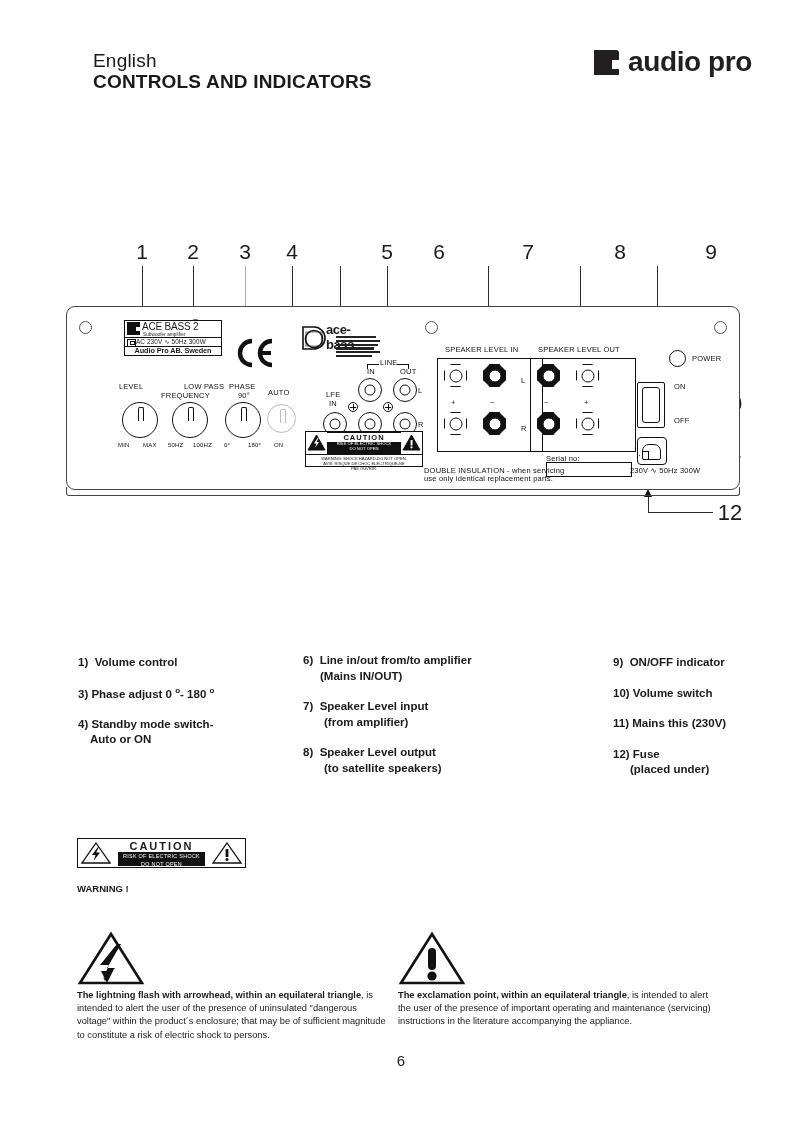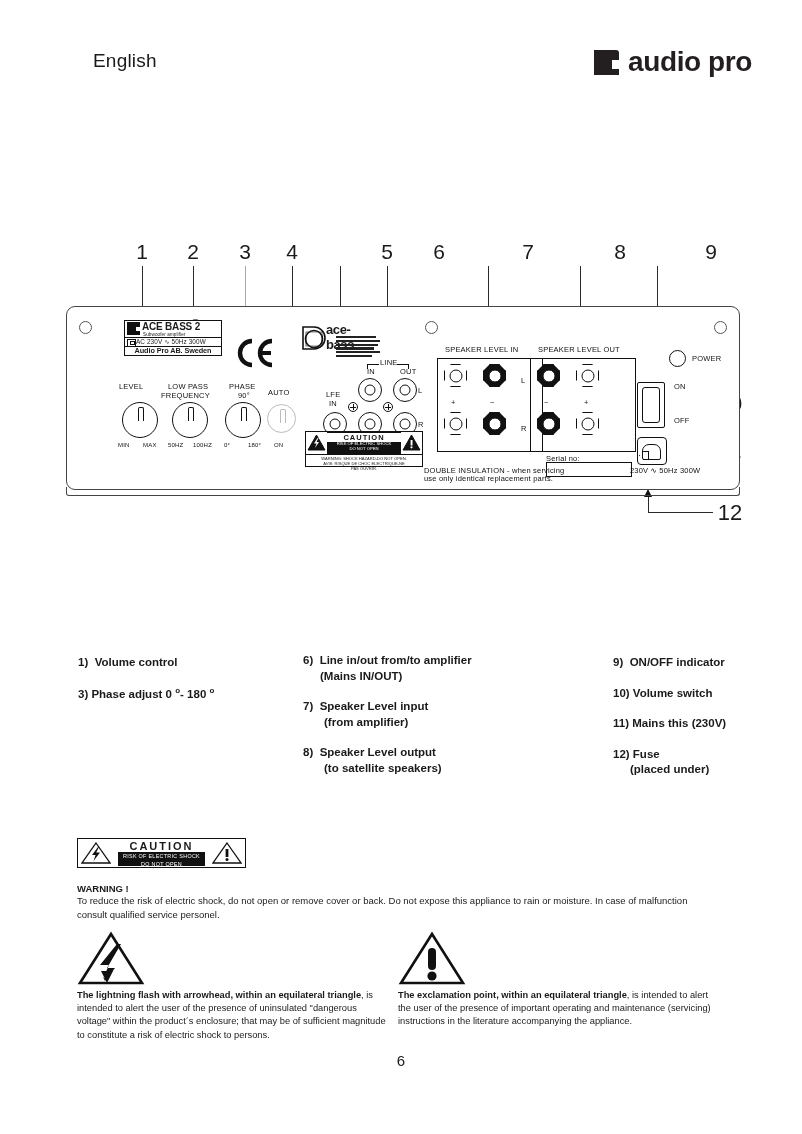--- a/index.html
+++ b/index.html
@@ -40,21 +40,21 @@
   
   #ratebox{position:absolute;left:124px;top:320px;width:96px;height:34px;border:1px solid #111;background:#fff;}
   #ratebox .r1{position:absolute;left:0;top:0;right:0;height:16px;border-bottom:1px solid #111;}
   #ratebox .r2{position:absolute;left:0;top:16px;right:0;height:9px;border-bottom:1px solid #111;}
   #ratebox .logo{position:absolute;left:2px;top:1px;width:13px;height:13px;}
   #ratebox .logo i{position:absolute;display:block;background:#111;}
   #ratebox .logo .b1{left:0;top:0;width:4.5px;height:13px;}
   #ratebox .logo .b2{left:4.5px;top:0;width:8.5px;height:5px;}
   #ratebox .logo .b3{left:4.5px;top:5px;width:4.5px;height:4px;}
   #ratebox .logo .b4{left:4.5px;top:9px;width:8.5px;height:4px;}
-  #ratebox .ttl{position:absolute;left:17px;top:0px;font-size:10px;font-weight:bold;letter-spacing:-.2px;}
+  #ratebox .ttl{position:absolute;left:17px;top:0px;font-size:10px;font-weight:normal;letter-spacing:-.2px;}
   #ratebox .sub{position:absolute;left:18px;top:10.5px;font-size:4.6px;letter-spacing:.1px;}
   #ratebox .lg2{position:absolute;left:2px;top:17.5px;width:7px;height:6px;border:.8px solid #111;}
   #ratebox .lg2:after{content:"";position:absolute;left:1.6px;top:1.3px;width:3.2px;height:2.6px;border:.8px solid #111;}
   #ratebox .ac{position:absolute;left:11px;top:16.6px;font-size:6.4px;letter-spacing:.1px;}
   #ratebox .made{position:absolute;left:0;right:0;top:25px;text-align:center;font-size:7.3px;font-weight:bold;letter-spacing:-.1px;}
 
   
   #ce{position:absolute;left:236px;top:338px;font-size:28px;font-weight:bold;letter-spacing:1px;
       font-family:"DejaVu Sans",sans-serif;color:#111;line-height:1;}
 
@@ -141,20 +141,21 @@
   .notecol b{font-weight:bold;}
 
   #pageno{position:absolute;left:0;right:0;top:1052px;text-align:center;font-size:15px;}
 </style>
 </head>
 <body>
 
 <div class="page">
 
   <div id="hdr-lang">English</div>
+  <div id="hdr-title">CONTROLS AND INDICATORS</div>
   <div id="brand">
     <span class="mark">
       <i class="b1"></i>
         <i class="b2"></i>
         <i class="b3"></i>
         <i class="b4"></i>
     </span>
     <span class="wm">audio pro</span>
   </div>
 
@@ -244,21 +245,21 @@
       <span style="width:40px"></span>
         <span style="width:44px"></span>
         <span style="width:42px"></span>
       <span style="width:38px"></span>
         <span style="width:44px"></span>
         <span style="width:36px"></span>
     </span>
   </div>
 
   <div class="ptxt mid" style="left:119px;top:382px;">LEVEL</div>
-  <div class="ptxt mid" style="left:168px;top:382px;text-align:center;">LOW PASS</div>
+  <div class="ptxt mid" style="left:184px;top:382px;text-align:center;">LOW PASS</div>
   <div class="ptxt mid" style="left:161px;top:391px;">FREQUENCY</div>
   <div class="ptxt mid" style="left:229px;top:382px;">PHASE</div>
   <div class="ptxt mid" style="left:238px;top:391px;">90°</div>
   <div class="ptxt mid" style="left:268px;top:388px;">AUTO</div>
 
   <div class="knob" style="left:122px;top:402px;"></div>
   <div class="knob" style="left:172px;top:402px;"></div>
   <div class="knob" style="left:225px;top:402px;"></div>
   <div class="knob ghost" style="left:267px;top:404px;width:27px;height:27px;"></div>
 
@@ -378,20 +379,24 @@
     </div>
   <div class="ptxt mid" style="left:630px;top:466px;">230V ∿ 50Hz 300W</div>
 
   <div class="legend" id="legend1">
     <div class="li">
       <span>1)</span>&nbsp; <span>Volume control</span>
     </div>
     <div class="li">
       <span>3)</span> Phase adjust 0 <span class="deg">o</span>- 180 <span class="deg">o</span>
     </div>
+    <div class="li">
+      <span>4)</span> <span>Standby mode switch-</span>
+      <span class="sub" style="padding-left:12px">Auto or ON</span>
+    </div>
   </div>
 
   <div class="legend" id="legend2">
     <div class="li">
       <span>6)</span>&nbsp; <span>Line in/out from/to amplifier</span>
       <span class="sub" style="padding-left:17px">(Mains IN/OUT)</span>
     </div>
     <div class="li">
       <span>7)</span>&nbsp; <span>Speaker Level input</span>
       <span class="sub" style="padding-left:21px">(from amplifier)</span>
@@ -432,21 +437,20 @@
     <span class="tri r">
       <svg width="30" height="22" viewBox="0 0 30 22">
           <polygon points="15,1 29,21 1,21" fill="none" stroke="#111" stroke-width="1.3"></polygon>
           <rect x="13.6" y="7" width="2.8" height="8" fill="#111"></rect>
           <circle cx="15" cy="17.6" r="1.5" fill="#111"></circle>
         </svg>
     </span>
   </div>
 
   <div id="warnttl">WARNING !</div>
-  <div id="warnbody">To reduce the risk of electric shock, do not open or remove cover or back. Do not expose this appliance to rain or moisture. In case of malfunction consult qualified service personel.</div>
 
   <div class="notecol" id="note2">
     <div class="sym">
       <svg width="68" height="56" viewBox="0 0 68 56">
         <polygon points="34,3 65,52 3,52" fill="none" stroke="#111" stroke-width="2.6"></polygon>
         <rect x="30" y="17" width="8" height="22" rx="4" fill="#111"></rect>
         <circle cx="34" cy="45" r="4.6" fill="#111"></circle>
       </svg>
     </div>
     <div>

